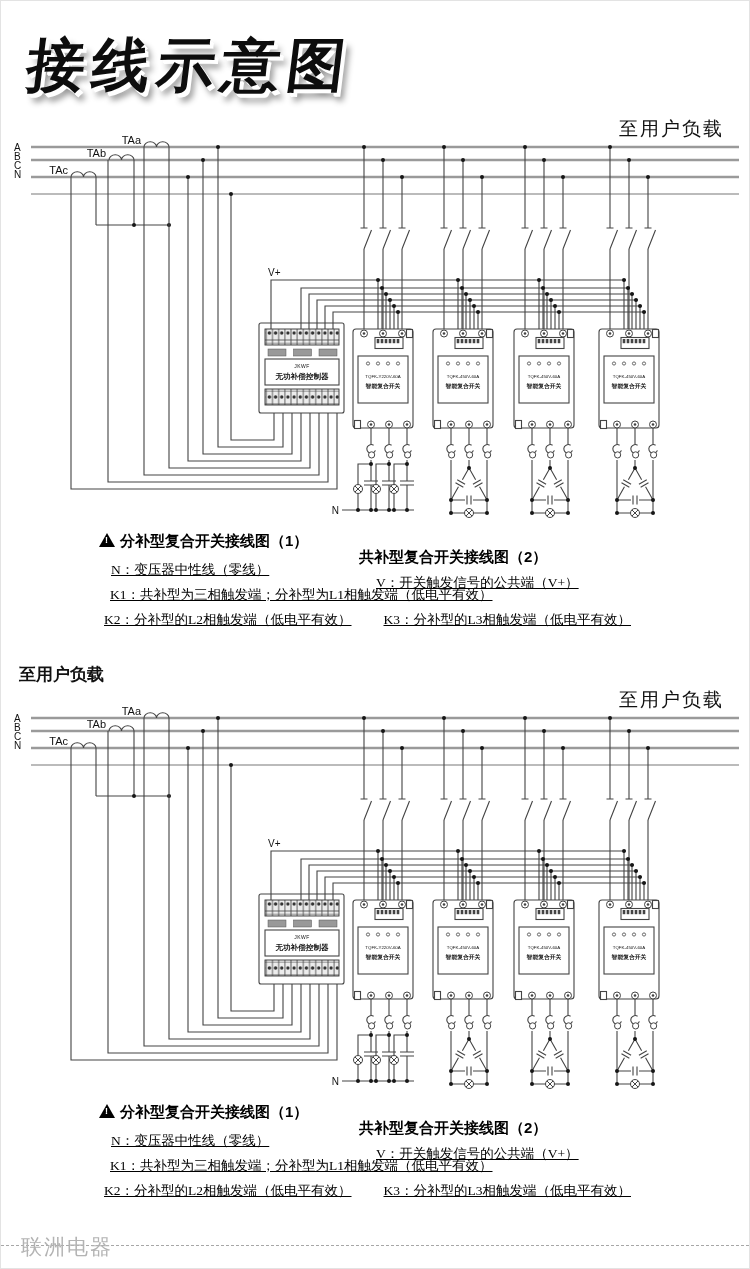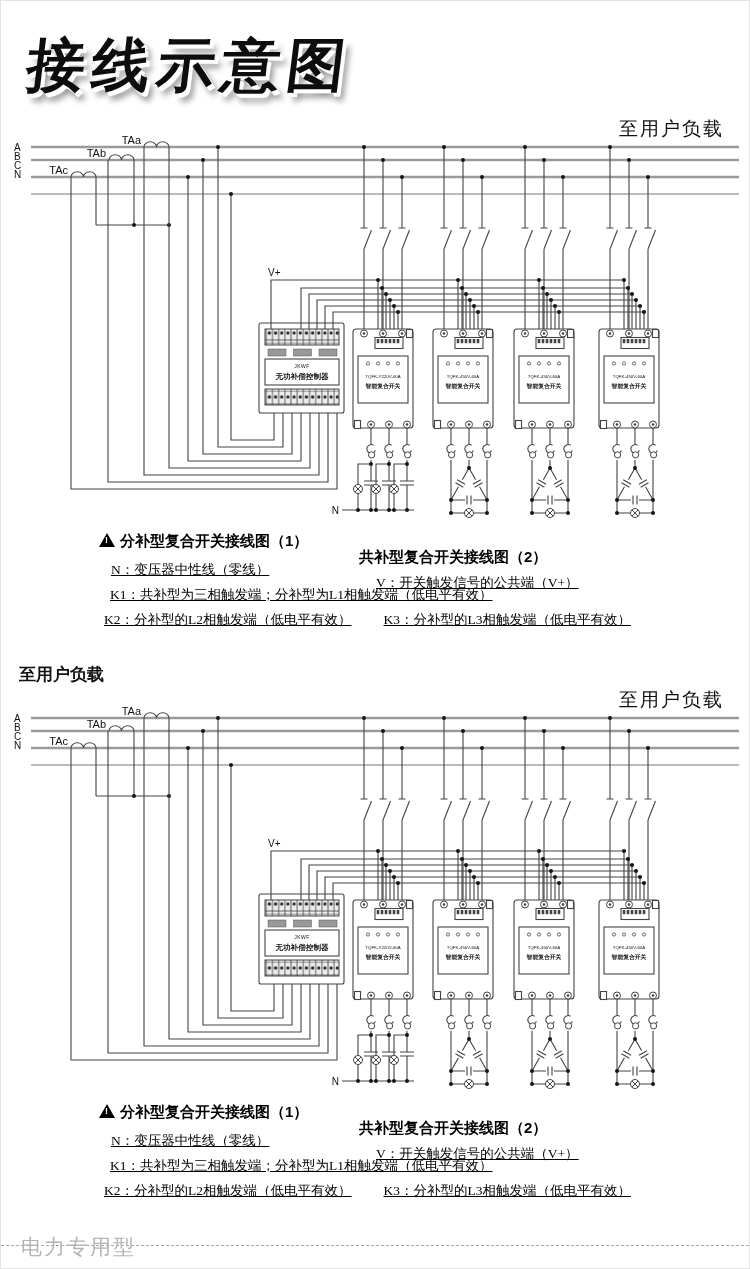--- a/index.html
+++ b/index.html
@@ -314,15 +314,15 @@
     </div>
     <div class="cap-row capline cap-n">N：变压器中性线（零线）</div>
     <div class="cap-row capline cap-v">V：开关触发信号的公共端（V+）</div>
     <div class="cap-row capline cap-k1">K1：共补型为三相触发端；分补型为L1相触发端（低电平有效）</div>
     <div class="cap-row capline cap-k23">
       <span>K2：分补型的L2相触发端（低电平有效）</span><span class="cap-k3">K3：分补型的L3相触发端（低电平有效）</span>
     </div>
   </div>
 
   <div id="dash-line"></div>
-  <div id="watermark">电力专用型</div>
+  <div id="watermark">联洲电器</div>
 
 </div>
 
 </body></html>

